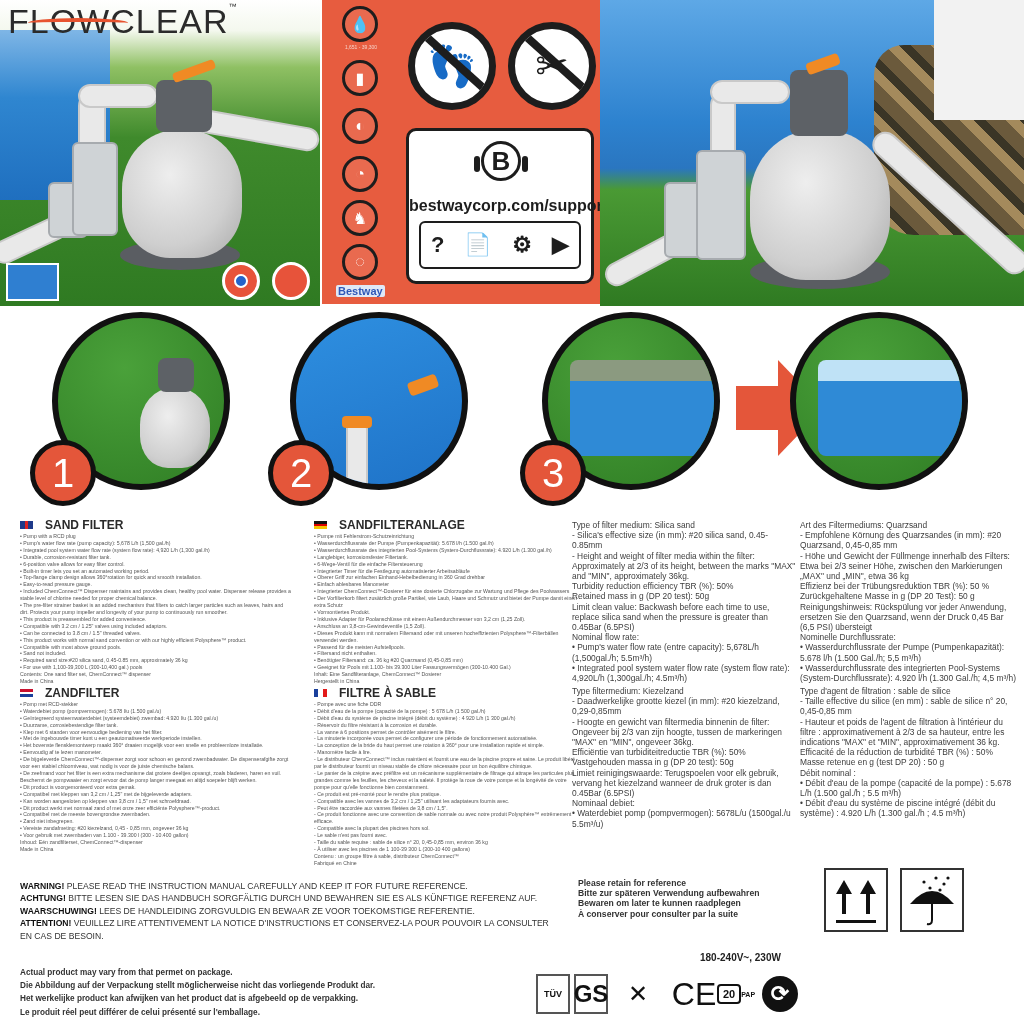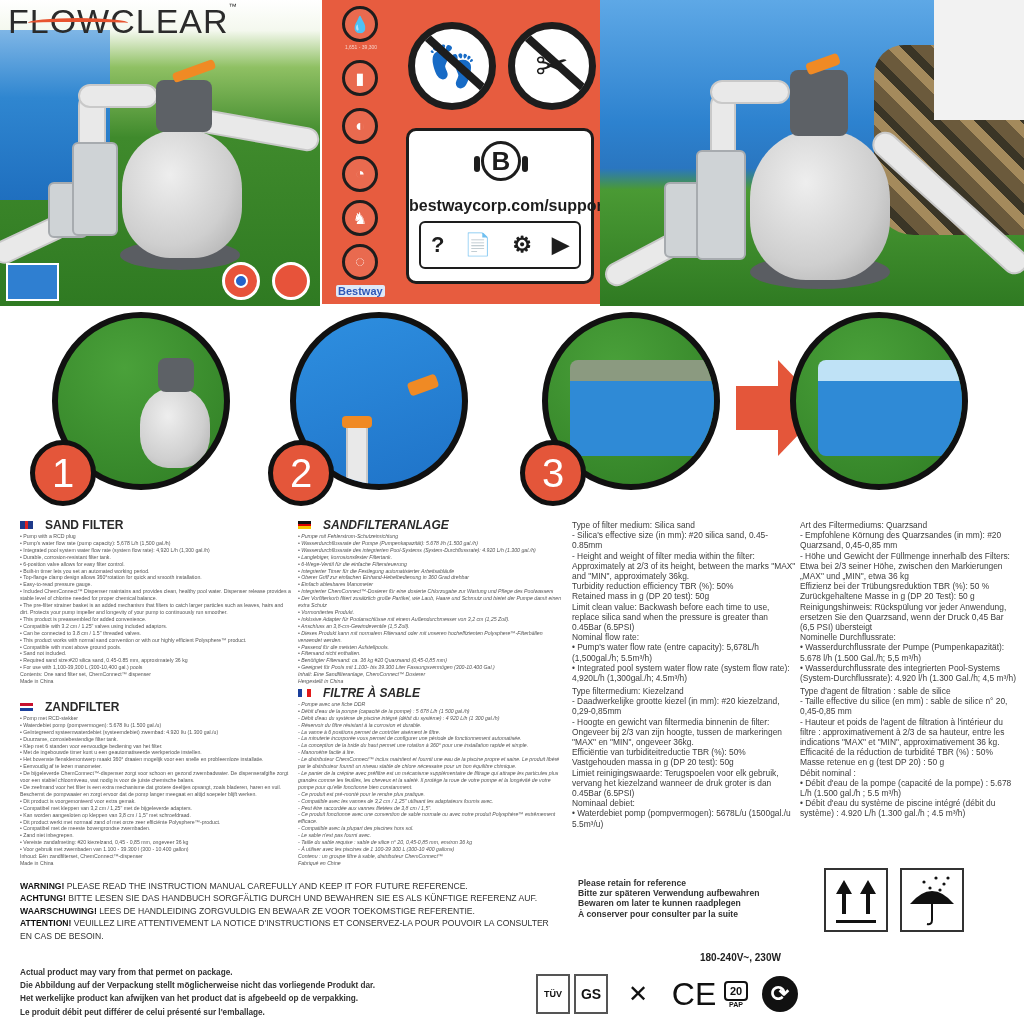--- a/index.html
+++ b/index.html
@@ -225,21 +225,21 @@
     <li>• Compatible with 3.2 cm / 1.25" valves using included adaptors.</li>
     <li>• Can be connected to 3.8 cm / 1.5" threaded valves.</li>
     <li>• This product works with normal sand convention or with our highly efficient Polysphere™ product.</li>
     <li>• Compatible with most above ground pools.</li>
     <li>• Sand not included.</li>
     <li>• Required sand size:#20 silica sand, 0.45-0.85 mm, approximately 36 kg</li>
     <li>• For use with 1,100-39,300 L (300-10,400 gal.) pools</li>
     <li>Contents: One sand filter set, ChemConnect™ dispenser</li>
     <li>Made in China</li>
   </ul>
-  <h2 style="margin-top:15px;">
+  <h2 style="margin-top:1px;">
       <span class="flag nl"></span>
       <span>ZANDFILTER</span>
     </h2>
   <ul>
     <li>• Pomp met RCD-stekker</li>
     <li>• Waterdebiet pomp (pompvermogen): 5.678 l/u (1.500 gal./u)</li>
     <li>• Geïntegreerd systeemwaterdebiet (systeemdebiet) zwembad: 4.920 l/u (1.300 gal./u)</li>
     <li>• Duurzame, corrosiebestendige filter tank.</li>
     <li>• Klep met 6 standen voor eenvoudige bediening van het filter.</li>
     <li>• Met de ingebouwde timer kunt u een geautomatiseerde werkperiode instellen.</li>
@@ -253,21 +253,21 @@
     <li>• Dit product werkt met normaal zand of met onze zeer efficiënte Polysphere™-product.</li>
     <li>• Compatibel met de meeste bovengrondse zwembaden.</li>
     <li>• Zand niet inbegrepen.</li>
     <li>• Vereiste zandafmeting: #20 kiezelzand, 0,45 - 0,85 mm, ongeveer 36 kg</li>
     <li>• Voor gebruik met zwembaden van 1.100 - 39.300 l (300 - 10.400 gallon)</li>
     <li>Inhoud: Eén zandfilterset, ChemConnect™-dispenser</li>
     <li>Made in China</li>
   </ul>
 </div>
 
-<div class="col" style="left:298px;top:518px;width:268px;font-style:italic;">
+<div class="col" style="left:314px;top:518px;width:268px;">
   <h2>
       <span class="flag de"></span>
       <span>SANDFILTERANLAGE</span>
     </h2>
   <ul>
     <li>• Pumpe mit Fehlerstrom-Schutzeinrichtung</li>
     <li>• Wasserdurchflussrate der Pumpe (Pumpenkapazität): 5.678 l/h (1.500 gal./h)</li>
     <li>• Wasserdurchflussrate des integrierten Pool-Systems (System-Durchflussrate): 4.920 L/h (1.300 gal./h)</li>
     <li>• Langlebiger, korrosionsfester Filtertank.</li>
     <li>• 6-Wege-Ventil für die einfache Filtersteuerung</li>
@@ -391,24 +391,24 @@
       <circle cx="28" cy="18" r="1.6" fill="#111"></circle>
   </svg>
 </div>
 
 <div class="voltage">180-240V~, 230W</div>
 
 <div class="disclaimer">
   <div>Actual product may vary from that permet on package.</div>
   <div>Die Abbildung auf der Verpackung stellt möglicherweise nicht das vorliegende Produkt dar.</div>
   <div>Het werkelijke product kan afwijken van het product dat is afgebeeld op de verpakking.</div>
-  <div>Le produit débit peut différer de celui présenté sur l'emballage.</div>
+  <div>Le produit réel peut différer de celui présenté sur l'emballage.</div>
 </div>
 
 <div class="cert" style="left:536px;width:34px;border:2px solid #555;font-size:9px;">TÜV</div>
-<div class="cert" style="left:574px;width:34px;border:2px solid #555;font-size:14px;">GS</div>
+<div class="cert" style="left:574px;width:34px;border:2px solid #555;font-size:24px;">GS</div>
 <div class="cert" style="left:624px;width:28px;font-size:24px;font-weight:400;">✕</div>
 <div class="cert" style="left:664px;width:60px;font-size:32px;font-weight:400;">CE</div>
-<div class="cert" style="left:716px;width:40px;font-size:11px;flex-direction:column;">
+<div class="cert" style="left:716px;width:40px;font-size:11px;">
   <span style="border:2px solid #111;border-radius:4px;padding:2px 4px;">20</span>
   <span style="font-size:7px;">PAP</span>
 </div>
 <div class="cert" style="left:762px;width:36px;height:36px;border-radius:50%;background:#111;color:#fff;font-size:22px;top:976px;">⟳</div>
 
 </body></html>

